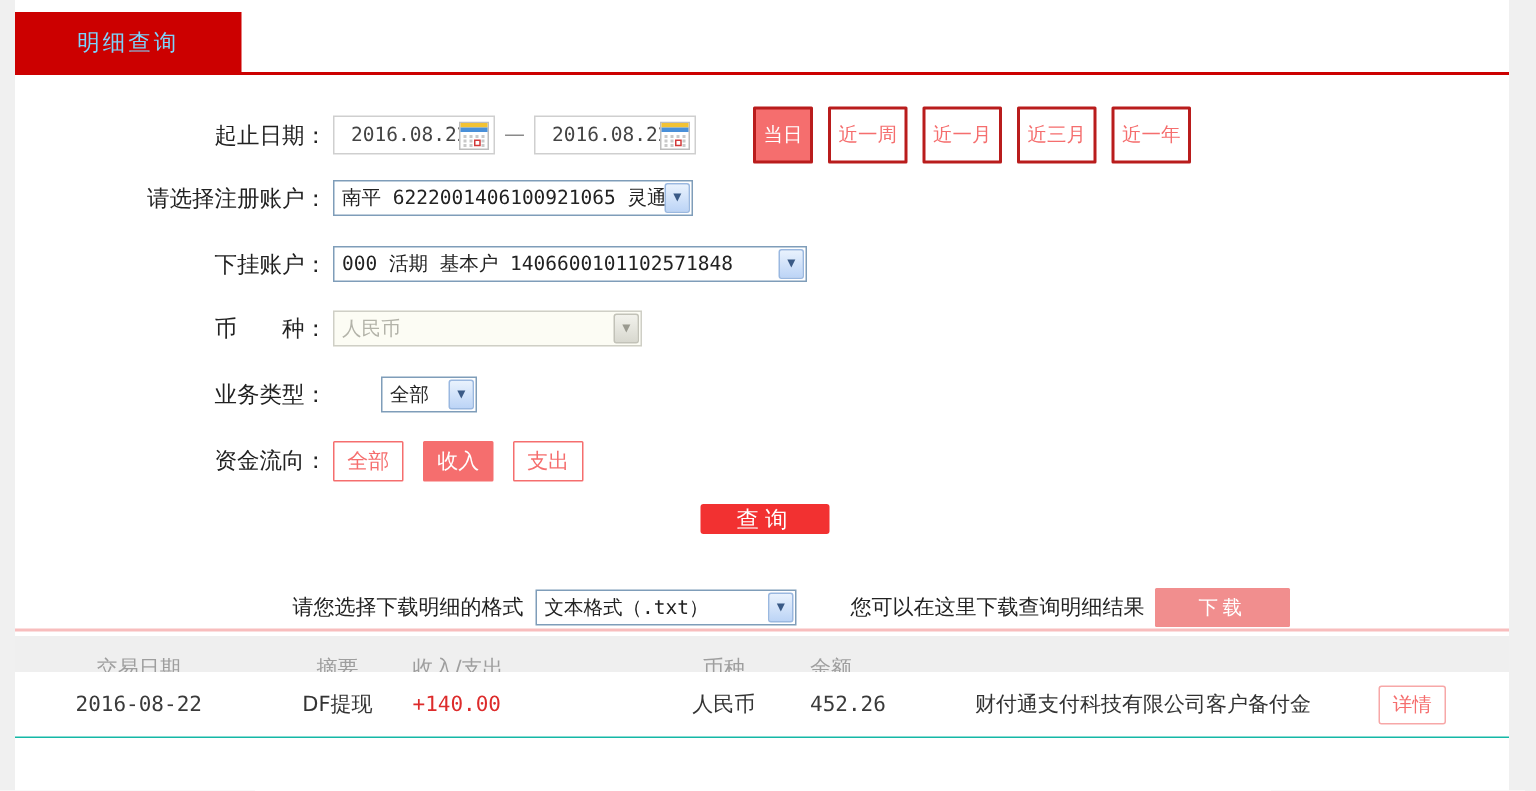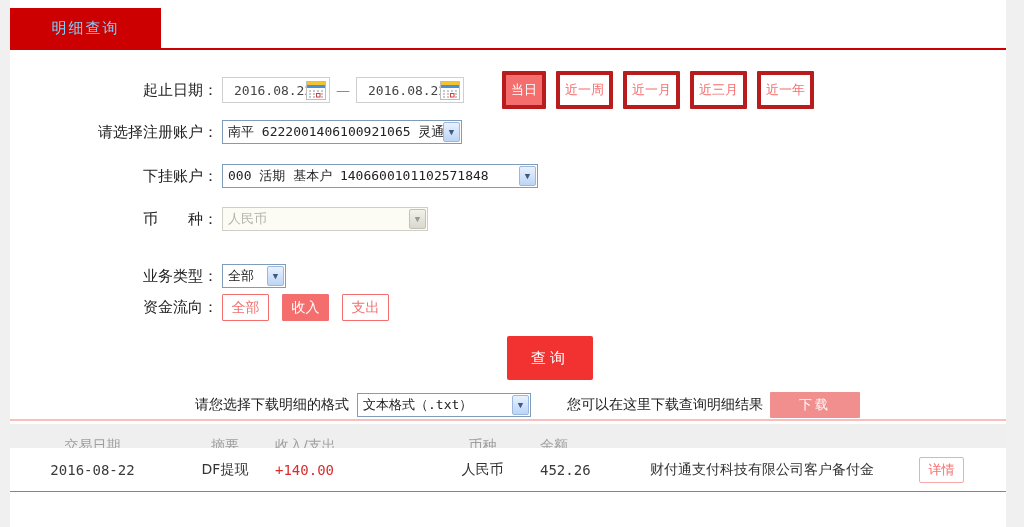--- a/index.html
+++ b/index.html
@@ -31,21 +31,21 @@
   }
   
   .form-row {
     position:absolute; left:0; right:0;
     display:flex; align-items:center;
   }
   .row-date        { top:77px;  height:26px; }
   .row-register    { top:120px; height:24px; }
   .row-subaccount  { top:164px; height:24px; }
   .row-currency    { top:207px; height:24px; }
-  .row-biztype     { top:264px; height:24px; }
+  .row-biztype     { top:251px; height:24px;gap:32px; }
   .row-fundflow    { top:294px; height:27px; }
   .flabel {
     width:208px; flex:0 0 208px;
     text-align:right; margin-right:4px;
     font-size:15px; color:#222;
     white-space:pre;
   }
   
   .date-input {
     position:relative;
@@ -59,21 +59,21 @@
   }
   .cal-icon {
     position:absolute; right:3px; top:3px;
     width:20px; height:19px; cursor:pointer;
   }
   .date-dash { margin:0 6px; color:#8a8a8a; font-size:14px; }
   .quick-btns { display:flex; margin-left:38px; gap:10px; }
   .qbtn {
     height:38px; padding:0 5px;
     display:flex; align-items:center; justify-content:center;
-    border:4px solid #b91c1c; background:#fff; color:#f56e6e;
+    border:2px solid #b91c1c; background:#fff; color:#f56e6e;
     font-size:13px; cursor:pointer; border-radius:1px;
   }
   .qbtn.active { background:#f56e6e; color:#fff; }
   
   .select {
     position:relative; height:24px;
     border:1px solid #7f9db9; background:#fff;
     display:flex; align-items:center;
     padding:0 22px 0 5px;
     font-family:"DejaVu Sans Mono","Liberation Mono",monospace;
@@ -105,25 +105,25 @@
   .fbtn {
     width:47px; height:27px;
     display:flex; align-items:center; justify-content:center;
     border:1px solid #f56e6e; background:#fff; color:#f56e6e;
     font-size:14px; cursor:pointer; border-radius:1px;
   }
   .fbtn.active { background:#f56e6e; color:#fff; }
   
   .query-btn {
     position:absolute; left:457px; top:336px;
-    width:86px; height:44px;
+    width:86px; height:20px;
     background:#f23131; color:#fff;
     font-size:15px; letter-spacing:4px;
     display:flex; align-items:center; justify-content:center;
-    border-radius:2px; cursor:pointer;margin-left:40px;
+    border-radius:2px; cursor:pointer;
   }
   
   .download-row { position:absolute; top:392px; left:0; right:0; height:26px; }
   .dl-label  { position:absolute; left:185px; top:4px; font-size:14px; color:#222; }
   .dl-select { position:absolute; left:347px; top:1px; }
   .dl-hint   { position:absolute; left:557px; top:4px; font-size:14px; color:#222; }
   .dl-btn {
     position:absolute; left:760px; top:0;
     width:90px; height:26px;
     background:#f18e8e; color:#fff; font-size:13px;

